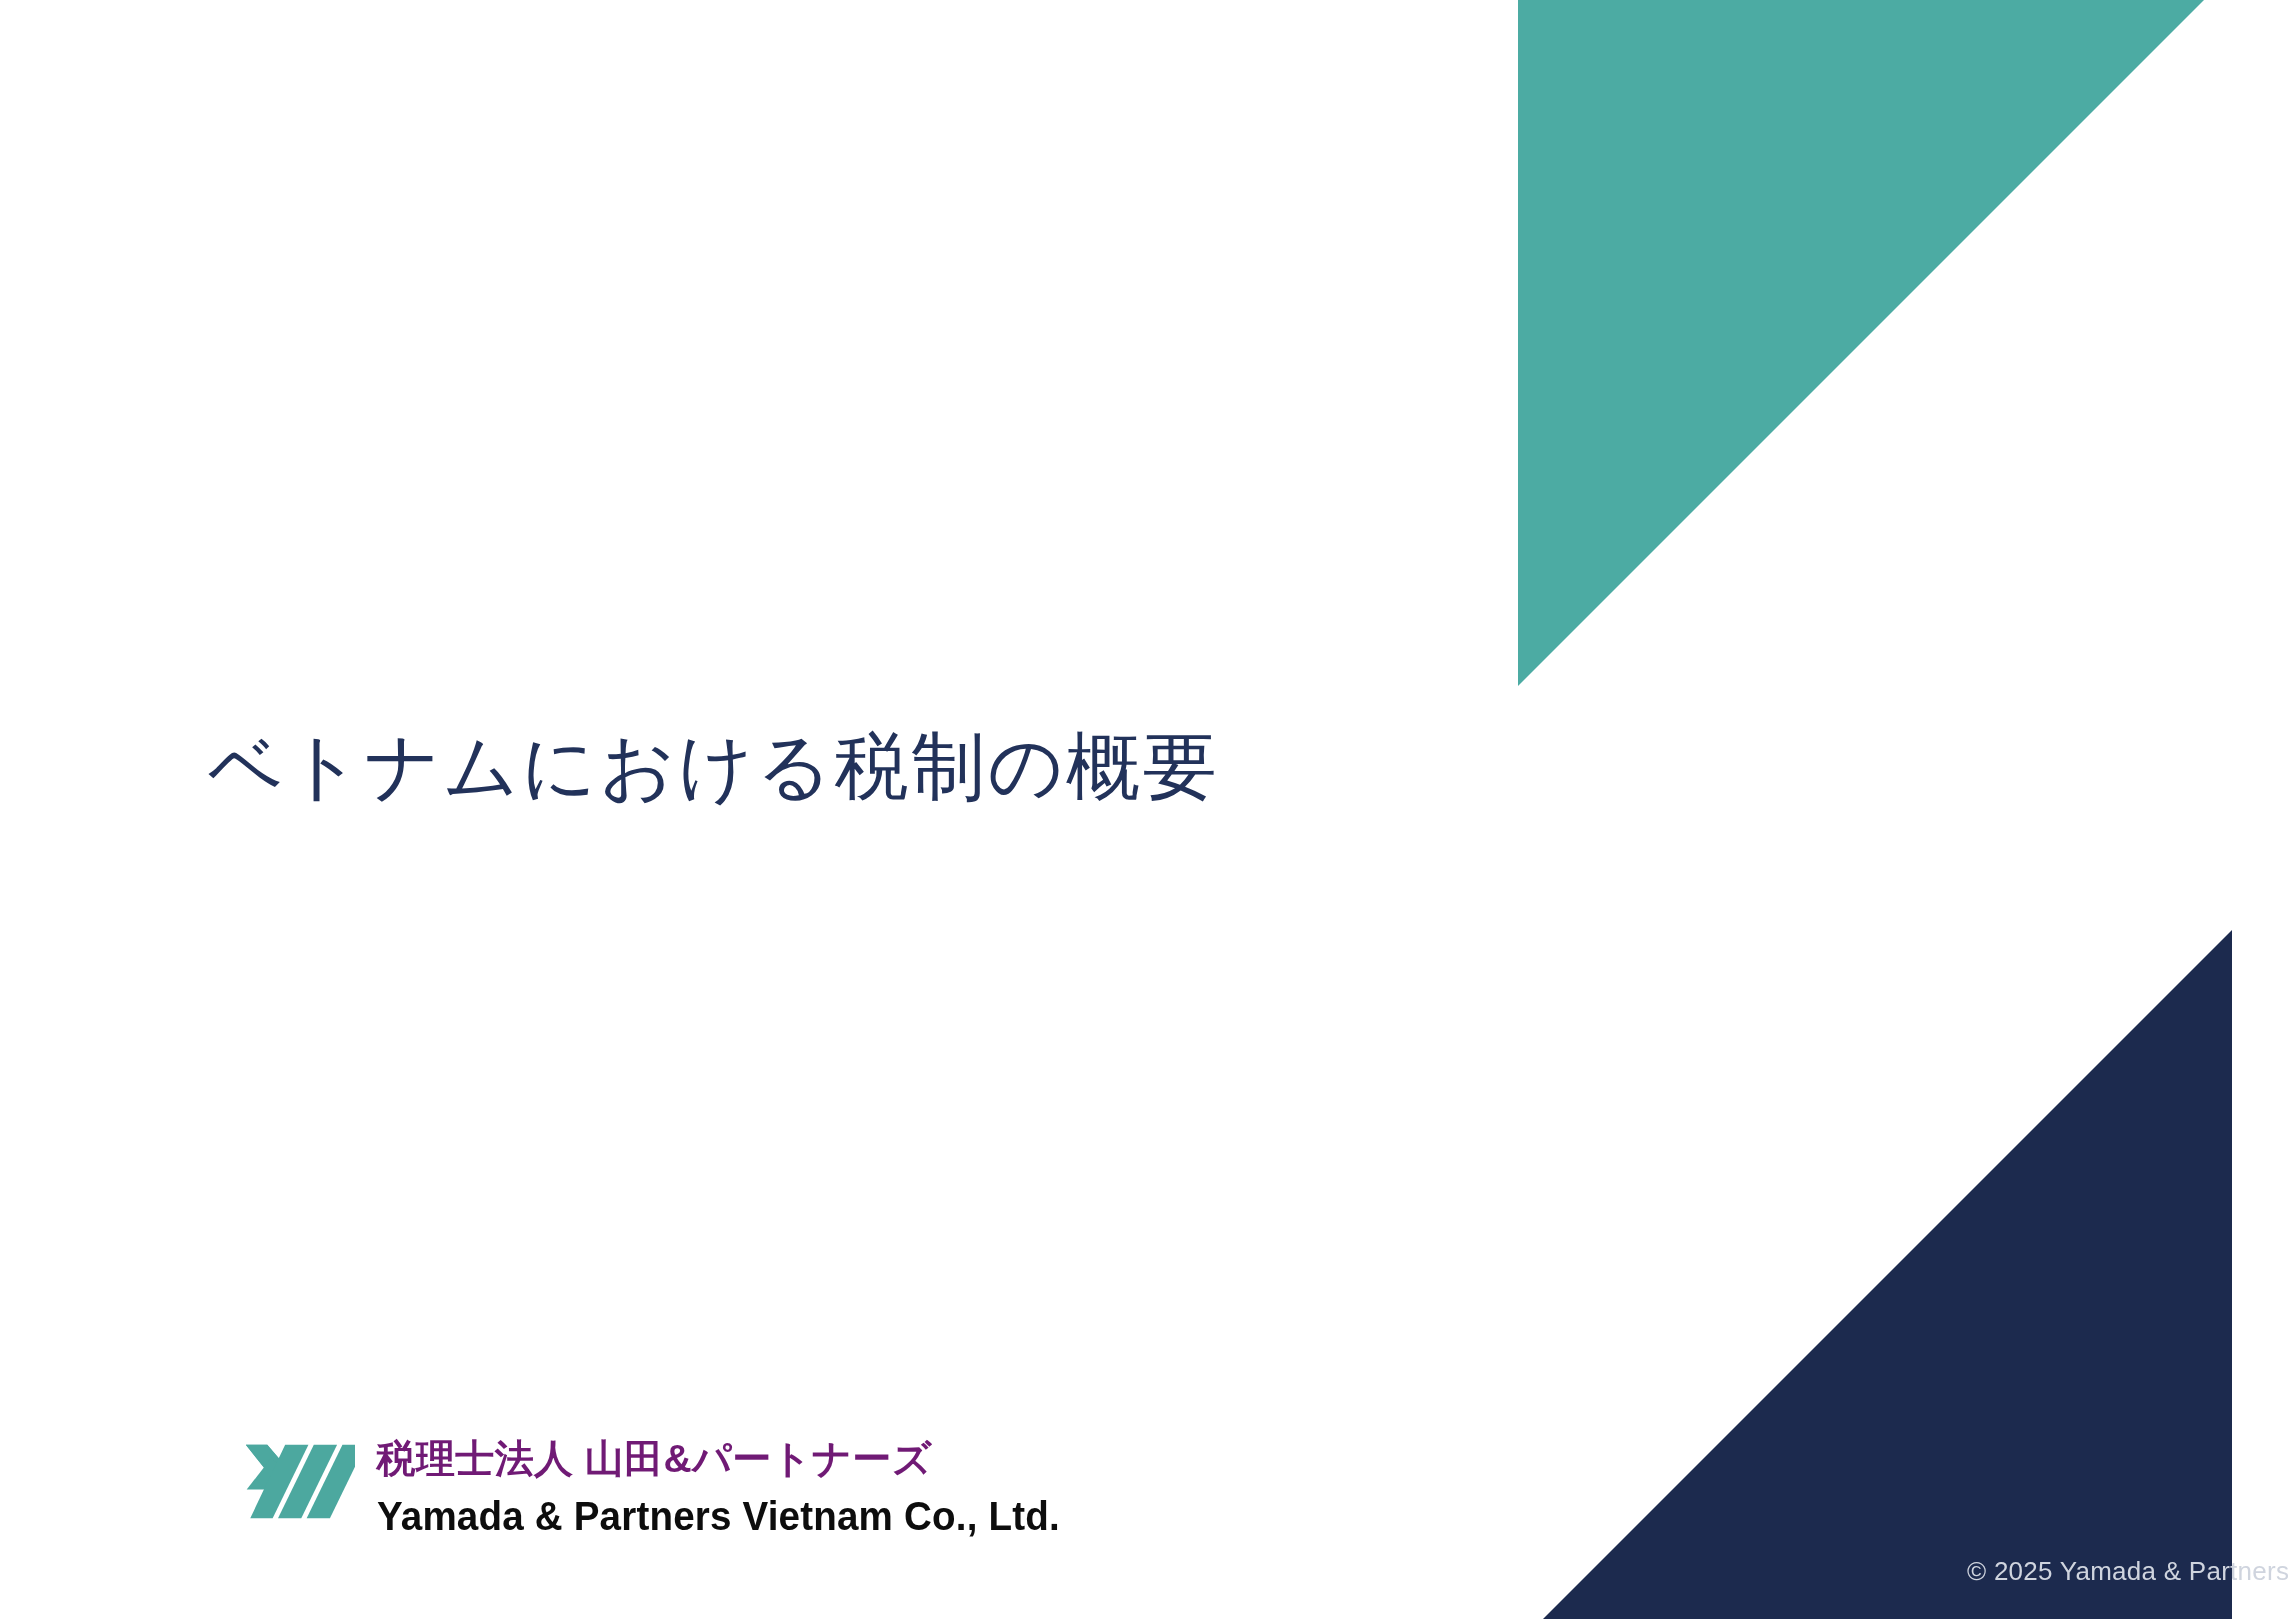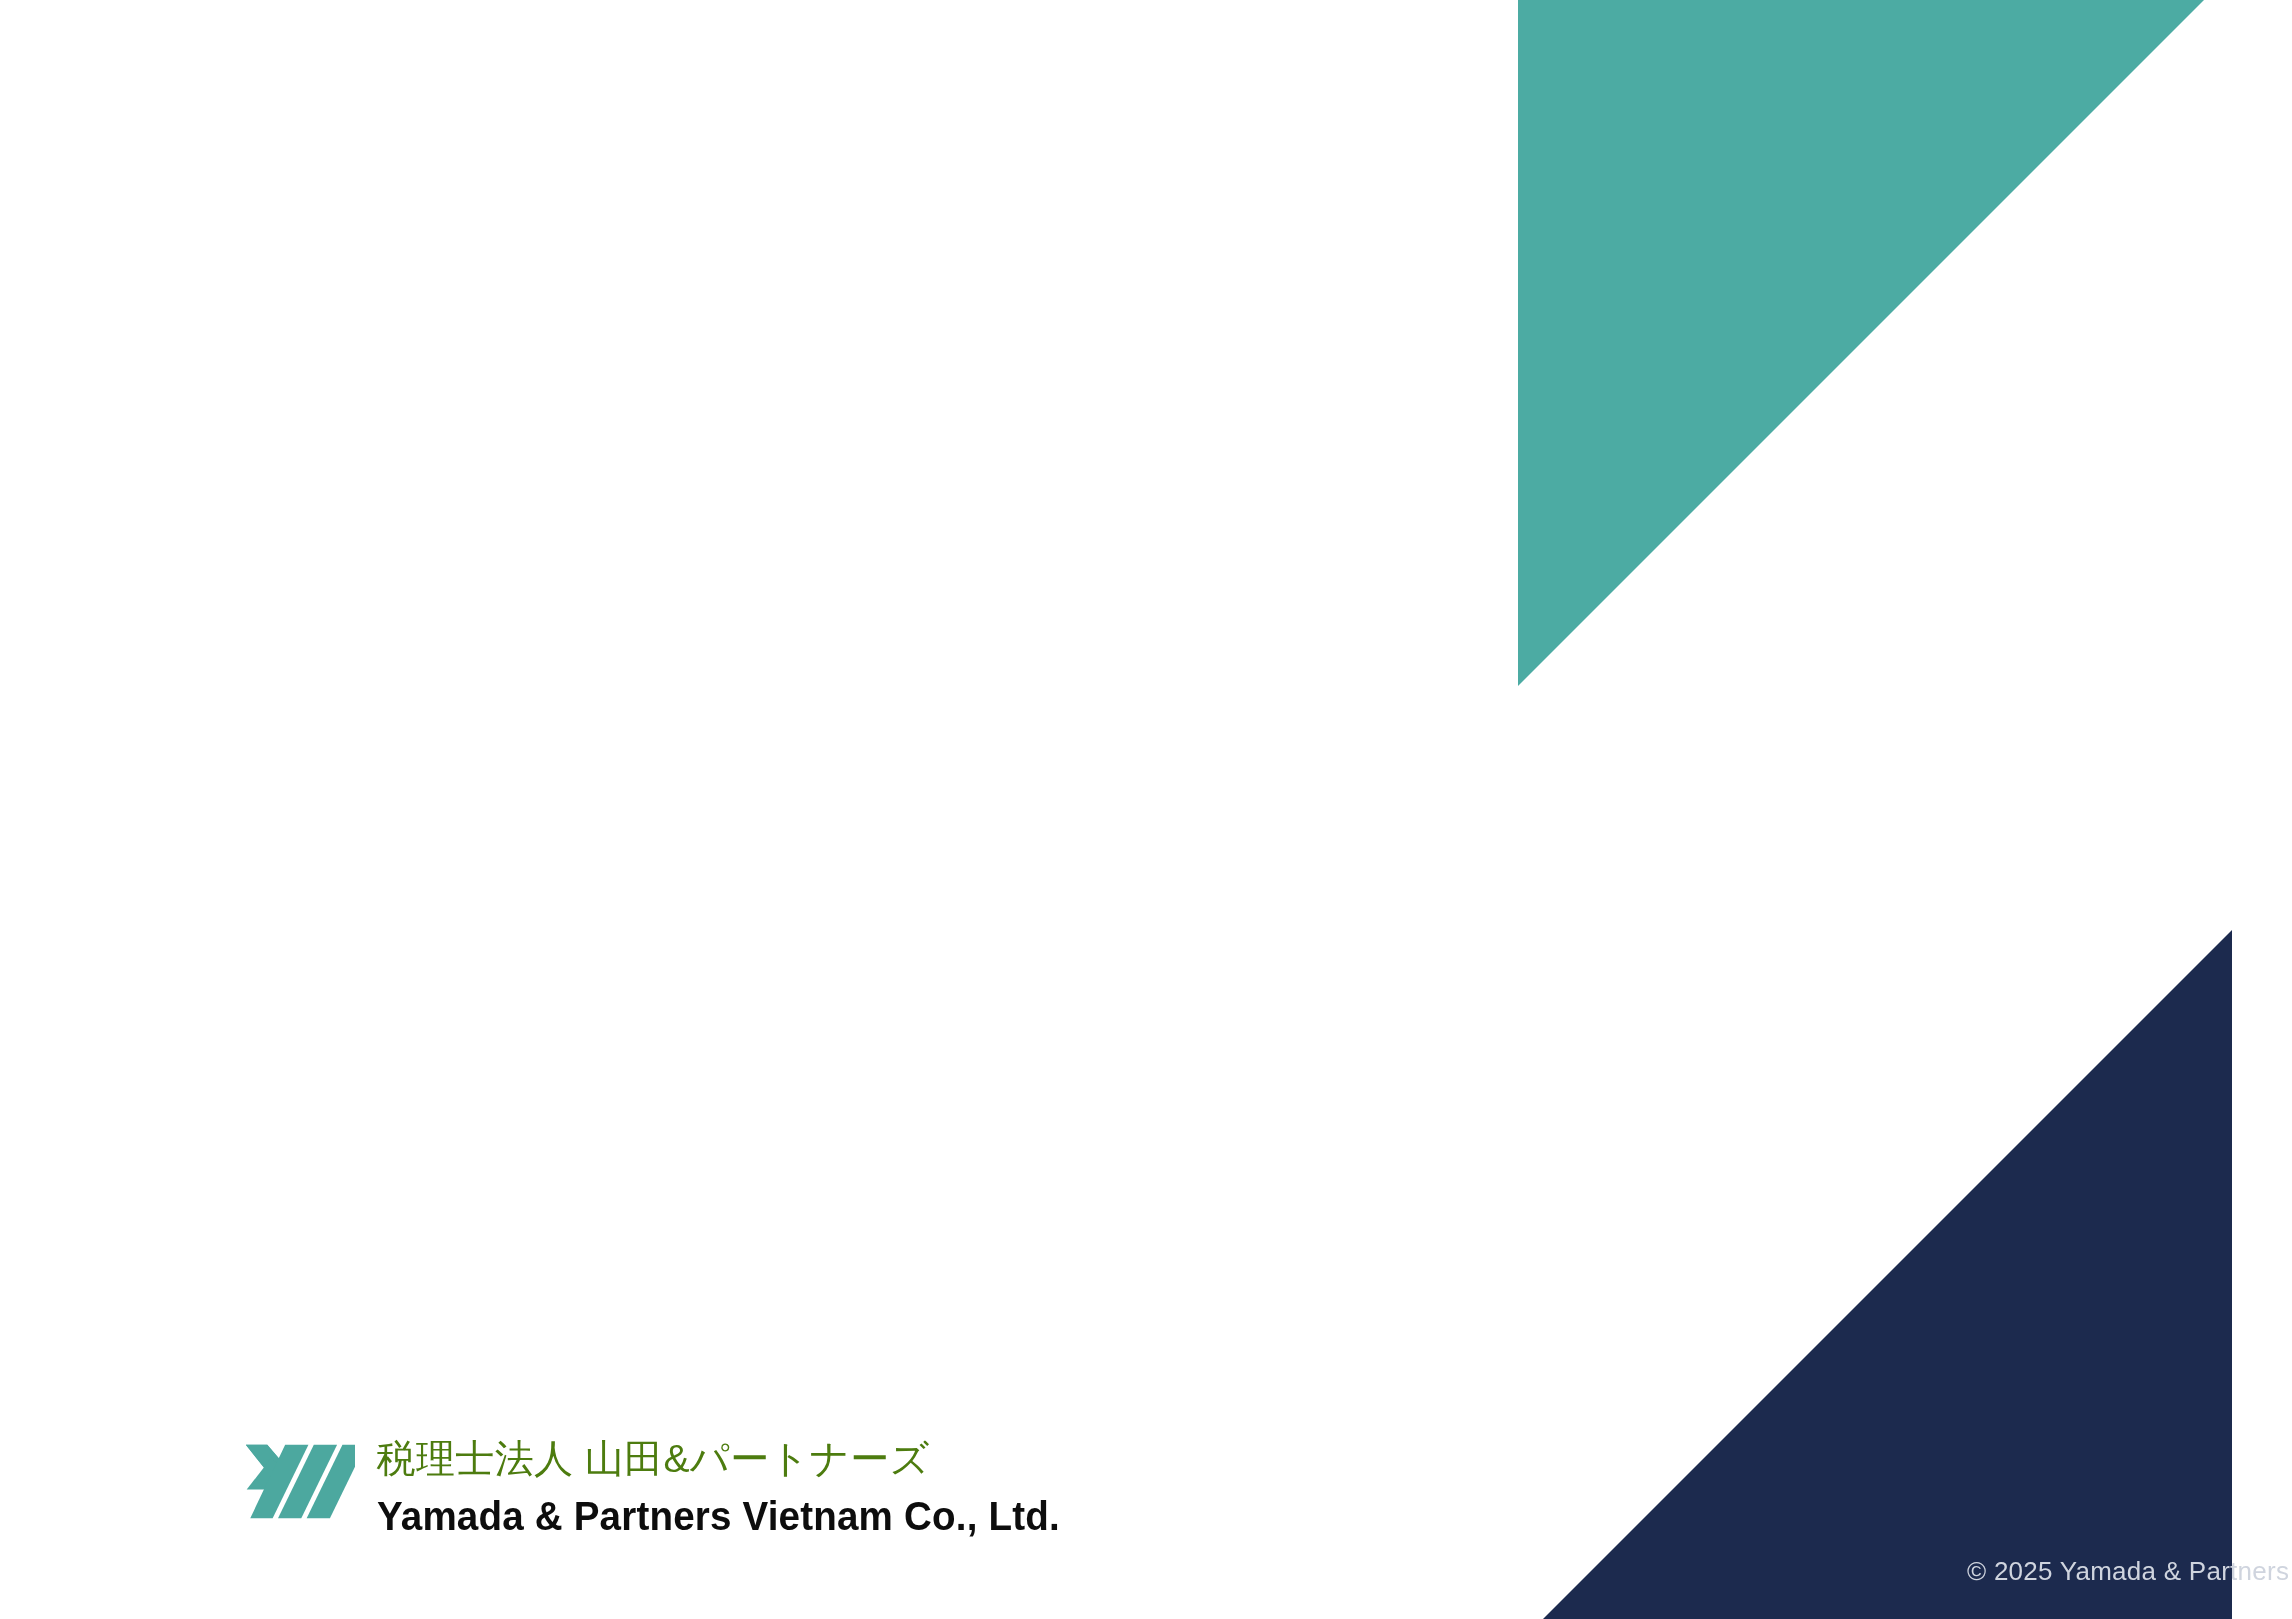--- a/index.html
+++ b/index.html
@@ -76,22 +76,22 @@
   .logo-text {
     margin-left: 21.5px;
     display: flex;
     flex-direction: column;
     justify-content: flex-start;
   }
 
   .logo-ja {
     font-size: 39px;
     line-height: 1.1;
-    color: #4d7c0f;
-    font-weight: 400;
+    color: #701a75;
+    font-weight: 700;
     letter-spacing: 0.01em;
     white-space: nowrap;
   }
 
   .logo-en {
     margin-top: 14.3px;
     font-size: 41px;
     line-height: 1.05;
     color: #0d0d0d;
     font-weight: 700;
@@ -115,20 +115,21 @@
 </style>
 </head>
 <body>
 
 <div class="slide">
 
   <div class="tri-teal"></div>
 
   <div class="tri-navy"></div>
 
+  <h1 class="title">ベトナムにおける税制の概要</h1>
 
   <div class="logo-block">
 
     <div class="logo-mark">
       <svg viewBox="0 0 124 86" xmlns="http://www.w3.org/2000/svg" aria-hidden="true">
 
         <polygon points="2,2 26,2 54,35 42,52 2,2" fill="#4ca89f"></polygon>
         <polygon points="2,2 26,2 45,24 33,41" fill="#4ca89f"></polygon>
         <polygon points="3,52 28,52 44,33 31,16" fill="#4ca89f"></polygon>
         <polygon points="46,2 72,2 32,84 7,84" fill="#4ca89f"></polygon>

